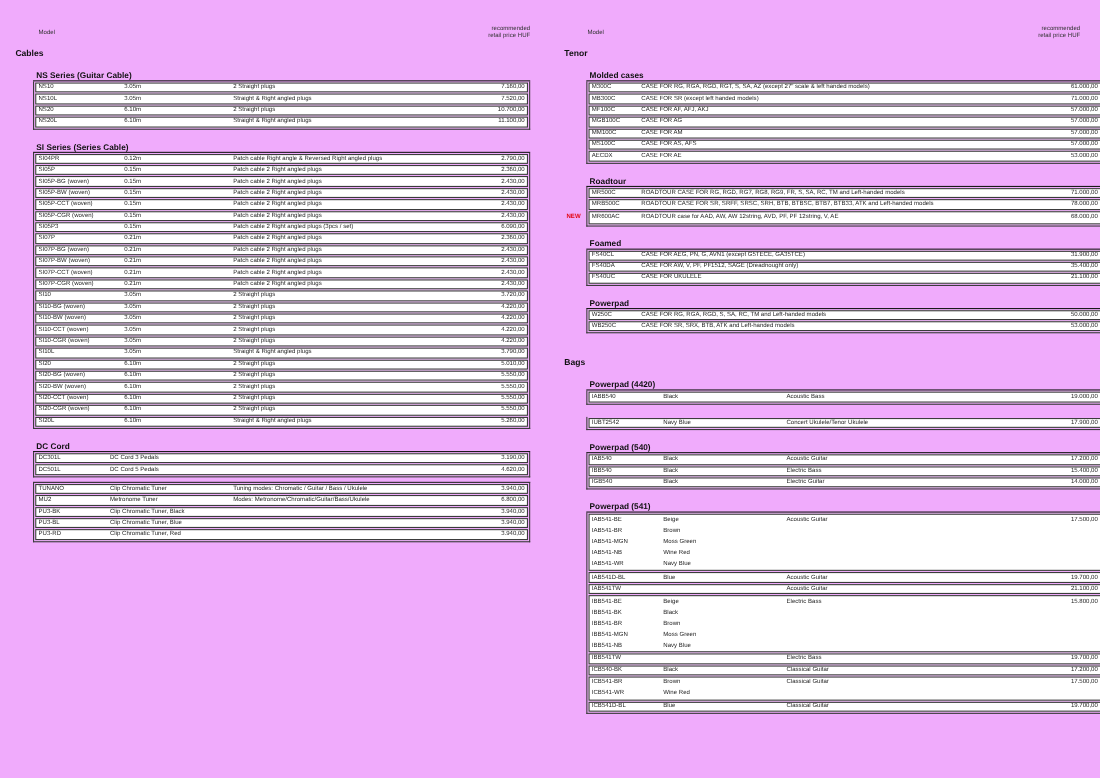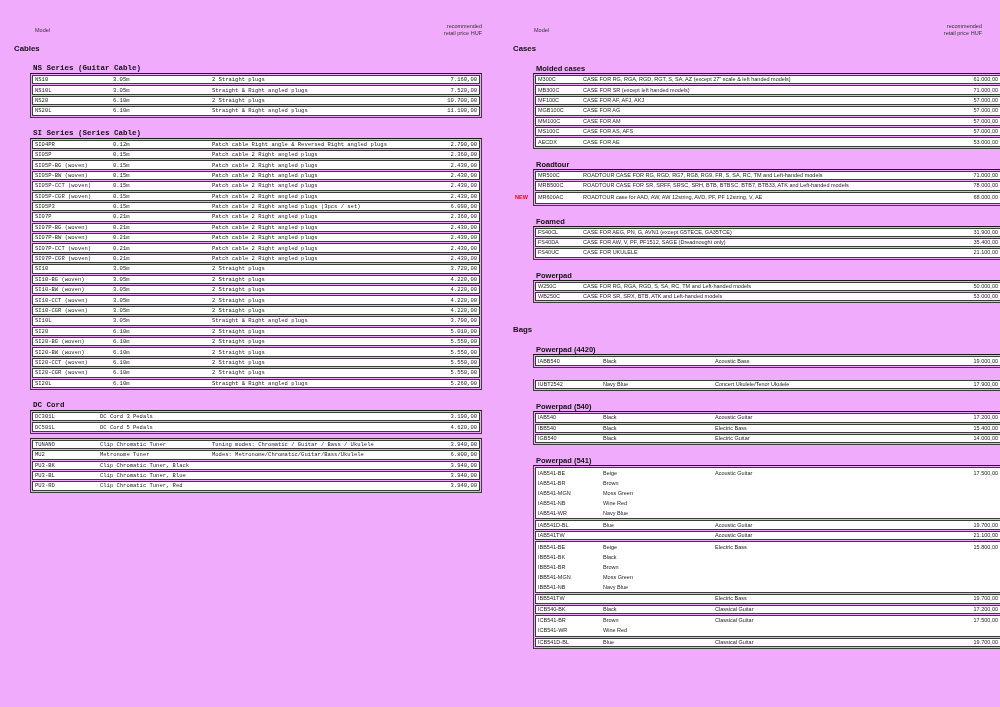--- a/index.html
+++ b/index.html
@@ -14,21 +14,21 @@
 
   .col-header { position:relative; height:15px; margin-top:23px; }
   .model-label { position:absolute; left:21px; top:4px; font-size:5.5px; color:#333; }
   .price-label { position:absolute; right:0; top:0; text-align:right; font-size:5.5px; line-height:7px; color:#333; }
 
   .group-title { font-size:7.8px; font-weight:bold; margin-top:6px; line-height:9px; color:#111; }
   .group-title:not(:first-child) { margin-top:22px; }
 
   .section { margin-top:11px; }
   .section.no-title { margin-top:4px; }
-  .col-left  .section { margin-left:16px; width:452px;font-family:Liberation Mono, monospace; }
+  .col-left  .section { margin-left:16px; width:452px; }
   .col-right .section { margin-left:20px; width:470px; }
 
   .sec-title { font-size:7.5px; font-weight:bold; line-height:9px; padding-left:3px;
                border-bottom:1.7px solid #1a1a1a; color:#111; }
 
   .table { border:1px solid #3c3c3c; border-top:none; padding:1px; }
   .section.no-title .table { border-top:1.5px solid #2a2a2a; }
 
   .row { border:1px solid #3c3c3c; margin-top:1px; position:relative; background:#fff; }
   .row:first-child { margin-top:0; }
@@ -369,21 +369,21 @@
 
   <div class="col col-right">
     <div class="col-header">
       <div class="model-label">Model</div>
       <div class="price-label">
         <div>recommended</div>
         <div>retail price HUF</div>
       </div>
     </div>
     <div class="col-body">
-        <div class="group-title">Cases</div>
+        <div class="group-title">Tenor</div>
         <div class="section k-cases">
           <div class="sec-title">Molded cases</div>
           <div class="table">
             <div class="row">
               <div class="line">
                 <span class="c c0">M300C</span>
                 <span class="c c1">CASE FOR RG, RGA, RGD, RGT, S, SA, AZ (except 27" scale &amp; left handed models)</span>
                 <span class="c price">61.000,00</span>
               </div>
             </div>

